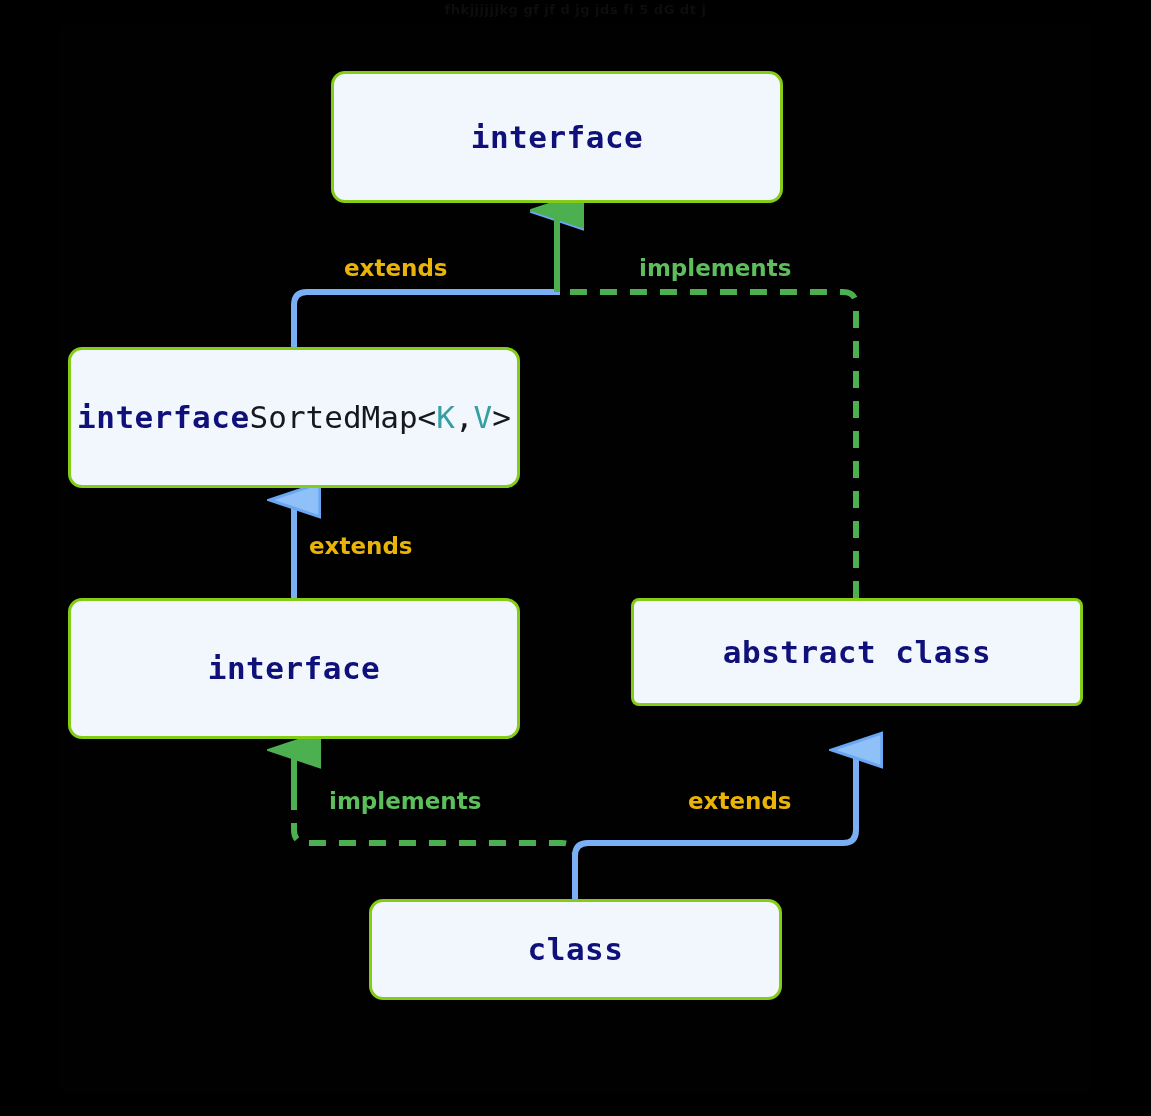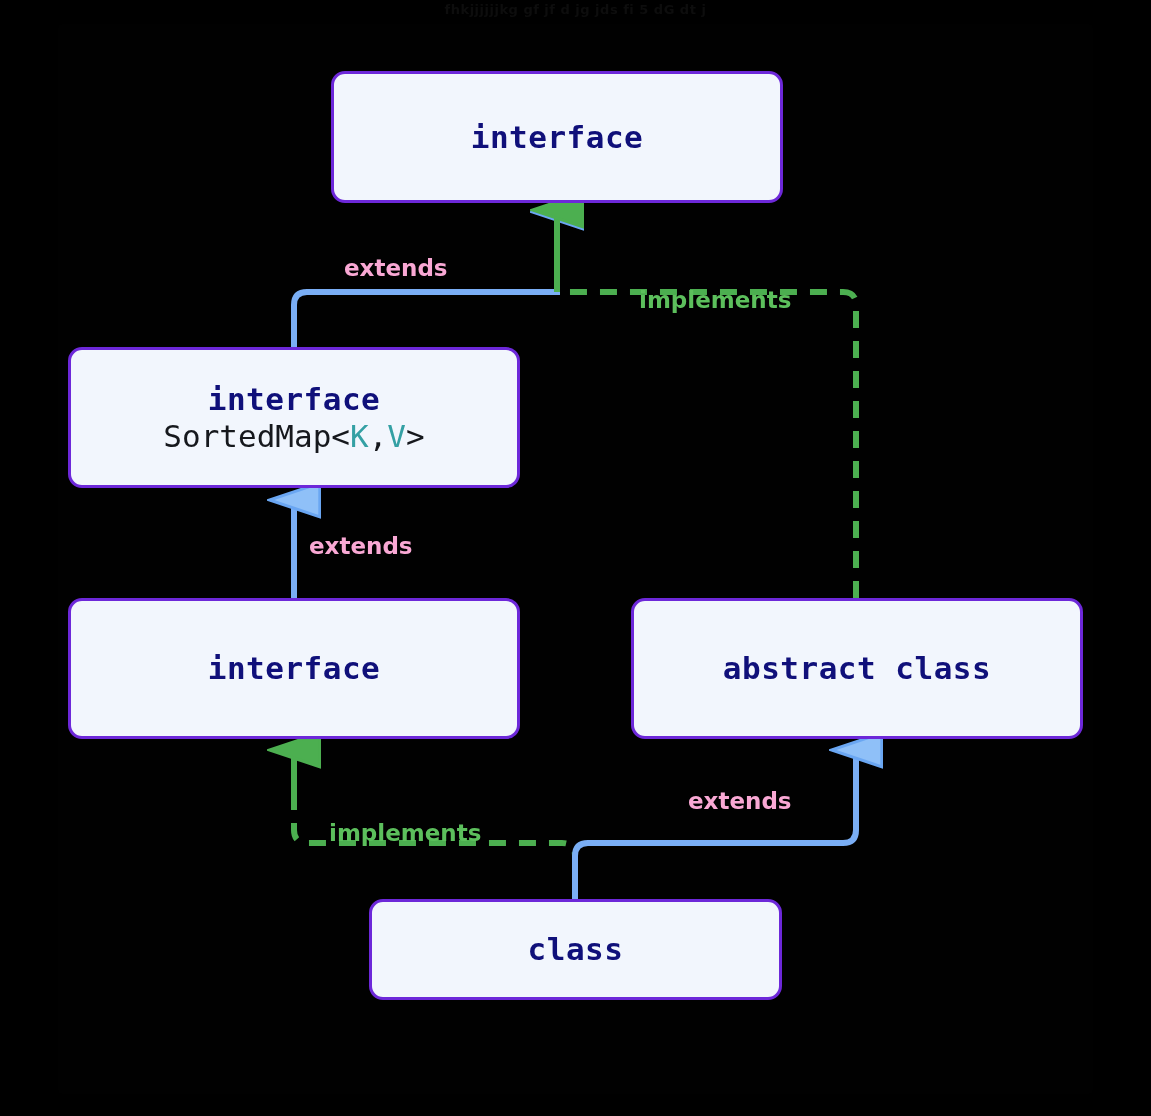--- a/index.html
+++ b/index.html
@@ -9,38 +9,38 @@
   #panel{position:absolute;left:58px;top:24px;width:1035px;height:1070px;
          background:#010101;border-radius:4px;}
 
   #ghost{position:absolute;left:0;top:2px;width:1151px;text-align:center;
          font-family:"DejaVu Sans",sans-serif;font-size:13px;font-weight:700;
          color:#0d0d0d;letter-spacing:.5px;white-space:nowrap;
          user-select:none;pointer-events:none;}
 
   #edges{position:absolute;left:0;top:0;width:1151px;height:1116px;}
 
-  .node{position:absolute;background:#f2f6fd;border:3px solid #6d28d9;
+  .node{position:absolute;background:#f2f6fd;border:3px solid #84cc16;
         border-radius:14px;box-sizing:border-box;
-        display:flex;flex-direction:column;align-items:center;
+        display:flex;flex-direction:row;align-items:center;
         justify-content:center;line-height:1.18;}
   .kw{font-weight:700;font-size:31px;color:#10107a;letter-spacing:.5px;}
   .nm{font-size:31px;color:#16181d;white-space:pre;}
   .nm .g{color:#34a0a4;}
 
   #n-map{left:331px;top:71px;width:452px;height:132px;}
   #n-sorted{left:68px;top:347px;width:452px;height:141px;}
   #n-nav{left:68px;top:598px;width:452px;height:141px;}
-  #n-abs{left:631px;top:598px;width:452px;height:141px;}
+  #n-abs{left:631px;top:598px;width:452px;height:108px;border-radius:8px;}
   #n-tree{left:369px;top:899px;width:413px;height:101px;}
 
   .elabel{position:absolute;font-family:"DejaVu Sans",sans-serif;
           font-weight:700;font-size:23px;white-space:nowrap;}
-  .ext{color:#f9a8d4;}
-  .imp{color:#5cbf5c;margin-top:32px;}
+  .ext{color:#eab308;}
+  .imp{color:#5cbf5c;}
   #l-ext-top{left:344px;top:255px;}
   #l-imp-top{left:639px;top:255px;}
   #l-ext-mid{left:309px;top:533px;}
   #l-imp-bot{left:329px;top:788px;}
   #l-ext-bot{left:688px;top:788px;}
 </style>
 </head>
 <body>
 
 <div id="panel"></div>

